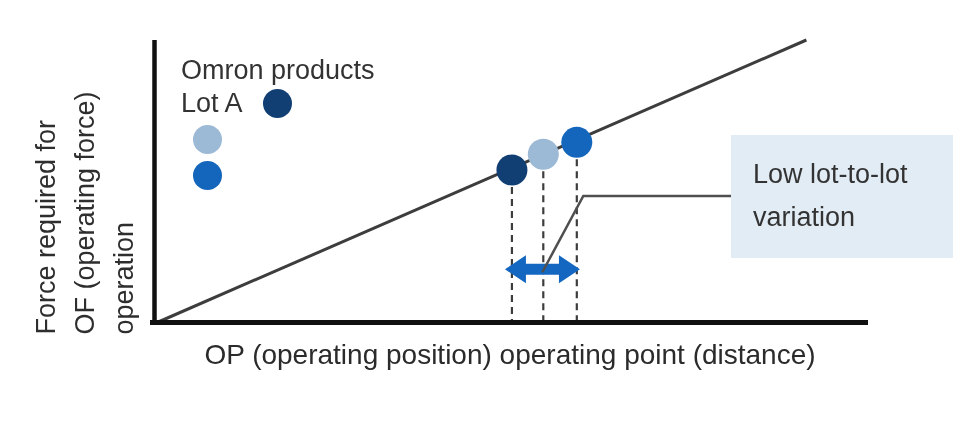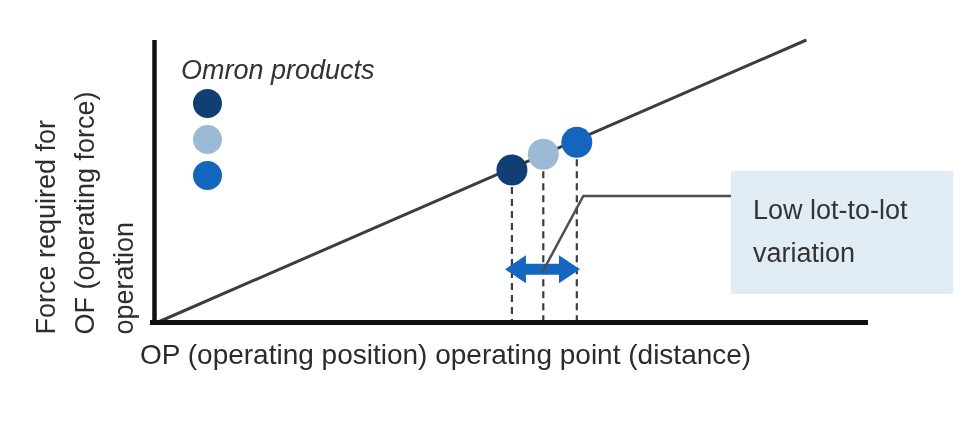--- a/index.html
+++ b/index.html
@@ -13,26 +13,26 @@
   .y-label {
     position:absolute; left:-65px; top:126px; width:300px; height:117px;
     transform:rotate(-90deg);
     font-size:27px; line-height:39px; color:#2e2e2e; text-align:left;
     white-space:nowrap;
   }
   .y-label span { display:block; }
 
   .x-label {
     position:absolute; left:140px; top:338px; width:740px;
-    font-size:28px; line-height:34px; color:#2b2b2b; text-align:left;
+    font-size:28px; line-height:34px; color:#2b2b2b; text-align:center;
     white-space:nowrap;
   }
 
   .legend { position:absolute; left:181px; top:55px; }
-  .legend-title { font-size:27px; line-height:30px; color:#333333;font-style:italic; }
+  .legend-title { font-size:27px; line-height:30px; color:#333333; }
   .legend-row { display:flex; align-items:center; height:36px; }
   .legend-label { font-size:27px; color:#333333; width:70px; }
   .legend-dot {
     width:29px; height:29px; border-radius:50%; margin-left:12px;
     display:inline-block;
   }
 
   .annotation-box {
     position:absolute; left:731px; top:135px; width:222px; height:123px;
     box-sizing:border-box; padding:18px 0 0 22px;
@@ -62,25 +62,26 @@
     <span>Force required for</span>
     <span>OF (operating force)</span>
     <span>operation</span>
   </div>
 
   <div class="x-label">OP (operating position) operating point (distance)</div>
 
   <div class="legend">
     <div class="legend-title">Omron products</div>
     <div class="legend-row">
+      <span class="legend-label">Lot A</span>
       <span class="legend-dot" style="background-color: rgb(17, 62, 115);"></span>
     </div>
     <div class="legend-row">
       <span class="legend-dot" style="background-color: rgb(156, 185, 214);"></span>
     </div>
     <div class="legend-row">
       <span class="legend-dot" style="background-color: rgb(20, 102, 189);"></span>
     </div>
   </div>
 
-  <div class="annotation-box" style="background-color: rgb(226, 236, 245); margin-top: 36px;">Low lot-to-lot variation</div>
+  <div class="annotation-box" style="background-color: rgb(226, 236, 245);">Low lot-to-lot variation</div>
 
 </div>
 
 </body></html>

